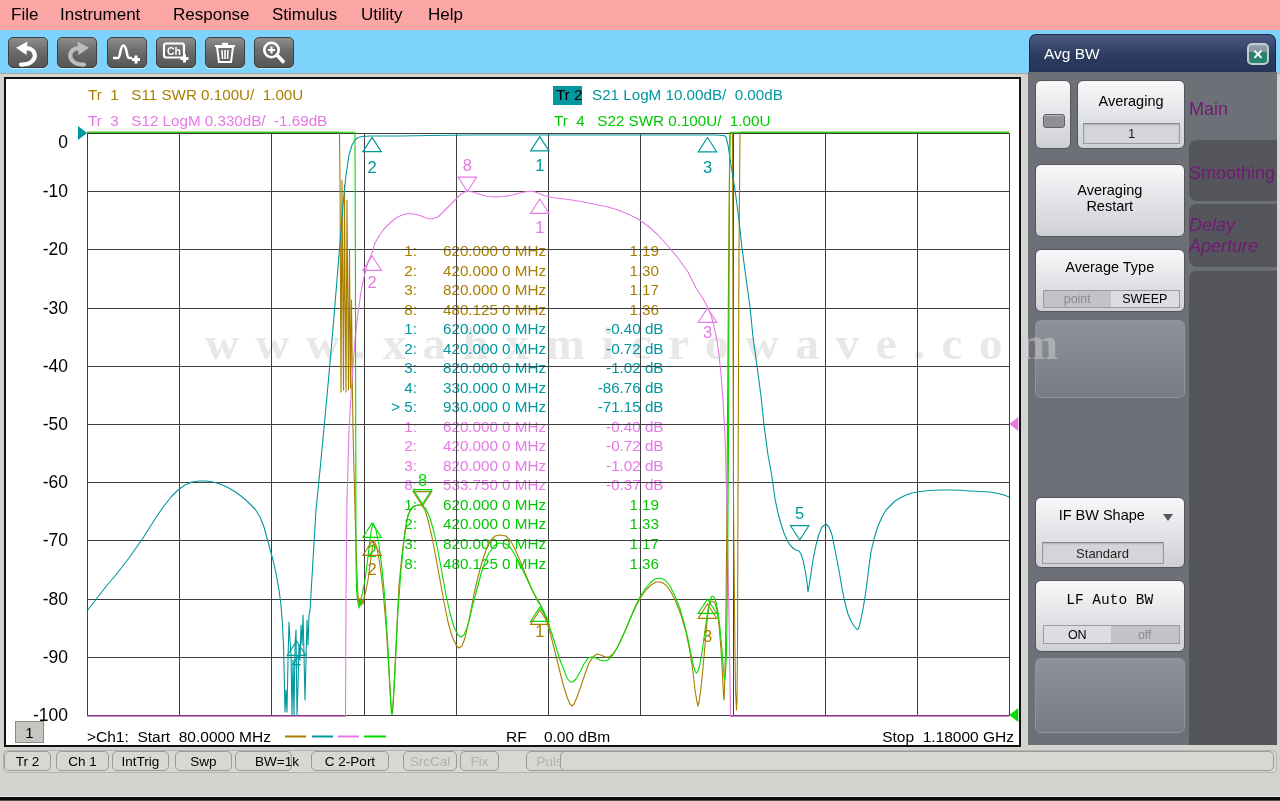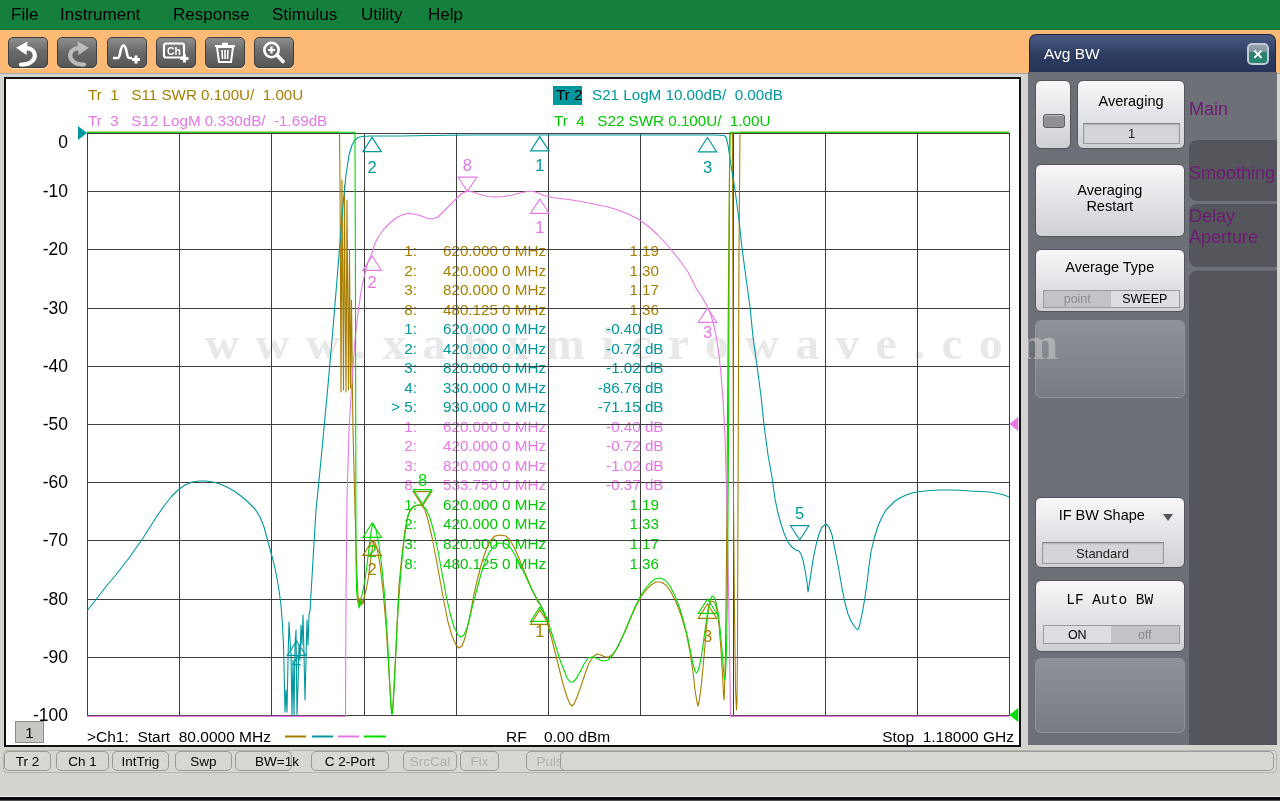--- a/index.html
+++ b/index.html
@@ -1,18 +1,18 @@
 <!DOCTYPE html>
 <html><head><meta charset="utf-8"><style>
 * { margin:0; padding:0; box-sizing:border-box; }
 html,body { width:1280px; height:801px; font-family:"Liberation Sans",sans-serif; overflow:hidden; background:#d3d3cf; }
 .abs { position:absolute; }
-#menubar { left:0; top:0; width:1280px; height:30px; background:#15803d; }
+#menubar { left:0; top:0; width:1280px; height:30px; background:#fca5a5; }
 #menubar span { position:absolute; top:5px; font-size:17px; color:#000; }
-#toolbar { left:0; top:30px; width:1280px; height:44px; background:#fdba74; border-bottom:1px solid #a8a8a4; }
+#toolbar { left:0; top:30px; width:1280px; height:44px; background:#7dd3fc; border-bottom:1px solid #a8a8a4; }
 .tbtn { position:absolute; top:7px; width:40px; height:31px; border-radius:5px;
   background:linear-gradient(#8e8e8e,#6b6b6b 45%,#565656); border:1px solid #3e3e3e; box-shadow:0 1px 0 rgba(255,255,255,.5); }
 #plotwin { left:4px; top:77px; width:1017px; height:670px; background:#fff; border:2px solid #111; }
 .wmtext { position:absolute; font-family:"Liberation Serif",serif; font-weight:bold; font-size:47px; letter-spacing:16.6px; color:rgba(210,210,210,0.5); white-space:nowrap; }
 #wmA { left:6px; top:79px; width:1013px; height:666px; overflow:hidden; }
 #wmB { left:1021px; top:240px; width:259px; height:200px; overflow:hidden; z-index:60; pointer-events:none; }
 #plotsvg { left:0; top:0; width:1280px; height:801px; z-index:5; pointer-events:none; }
 #onebox { left:15px; top:721px; width:29px; height:22px; background:#c6c6c2; border:1px solid #8a8a86; z-index:6;
   font-size:15px; text-align:center; line-height:21px; color:#000; }
 #panel { left:1028px; top:34px; width:249px; height:711px; z-index:40; }
@@ -234,21 +234,21 @@
 </svg>
 <div class="abs" id="onebox">1</div>
 <div class="abs" id="panel">
   <div id="pbody"></div>
   <div id="ptabs">
     <div class="tabdark" style="top:68px; height:61px; border-radius:8px 0 0 8px;"></div>
     <div class="tabdark" style="top:132px; height:63px; border-radius:8px 0 0 8px;"></div>
     <div class="tabdark" style="top:198px; height:475px; border-radius:8px 0 0 0; border-top:1px solid #66686e;"></div>
     <div class="tabtxt" style="top:27px;">Main</div>
     <div class="tabtxt" style="top:91px;">Smoothing</div>
-    <div class="tabtxt" style="top:134px;">Delay<br>Aperture</div>
+    <div class="tabtxt" style="top:143px;font-style:italic;">Delay<br>Aperture</div>
   </div>
   <div id="ptitle">
       <span>Avg BW</span>
       <div id="pclose"></div>
     </div>
   <div class="pbtn" style="left:6.5px; top:46px; width:36.5px; height:69px;">
       <div style="position:absolute; left:7px; top:33px; width:22px; height:14px; border-radius:3px; background:#8e9094; border:1px solid #5e6064; box-shadow:inset 0 1px 1px rgba(255,255,255,.4);"></div>
     </div>
   <div class="pbtn" style="left:49px; top:46px; width:108px; height:69px;">
       <div class="t" style="top:12px;">Averaging</div>

